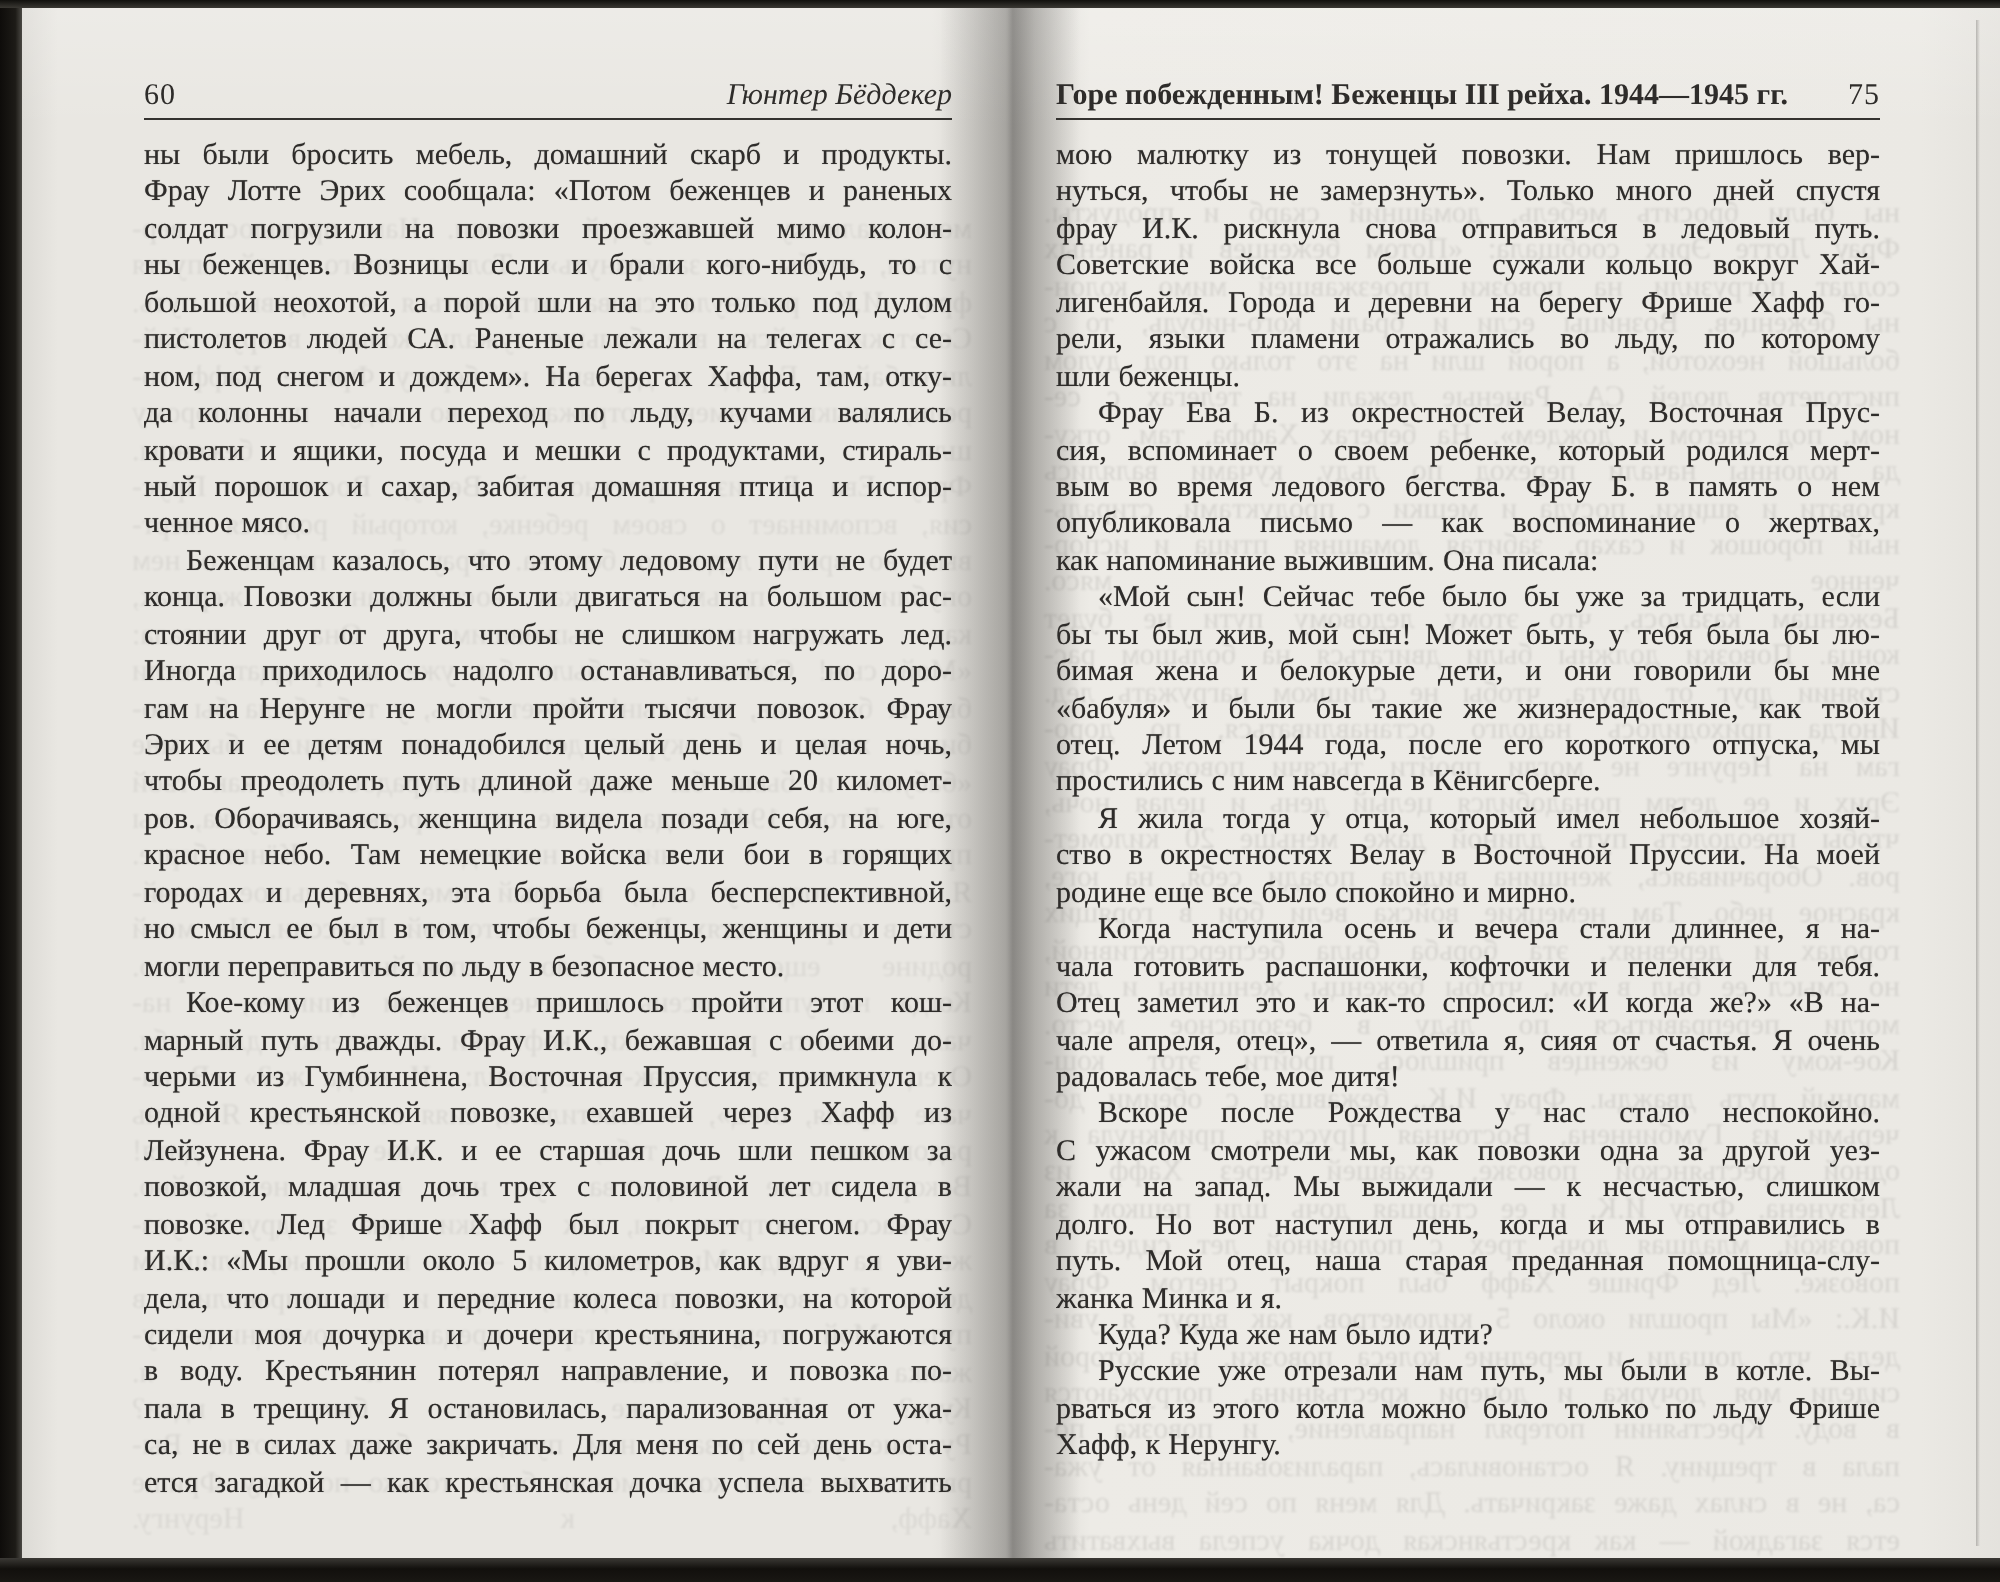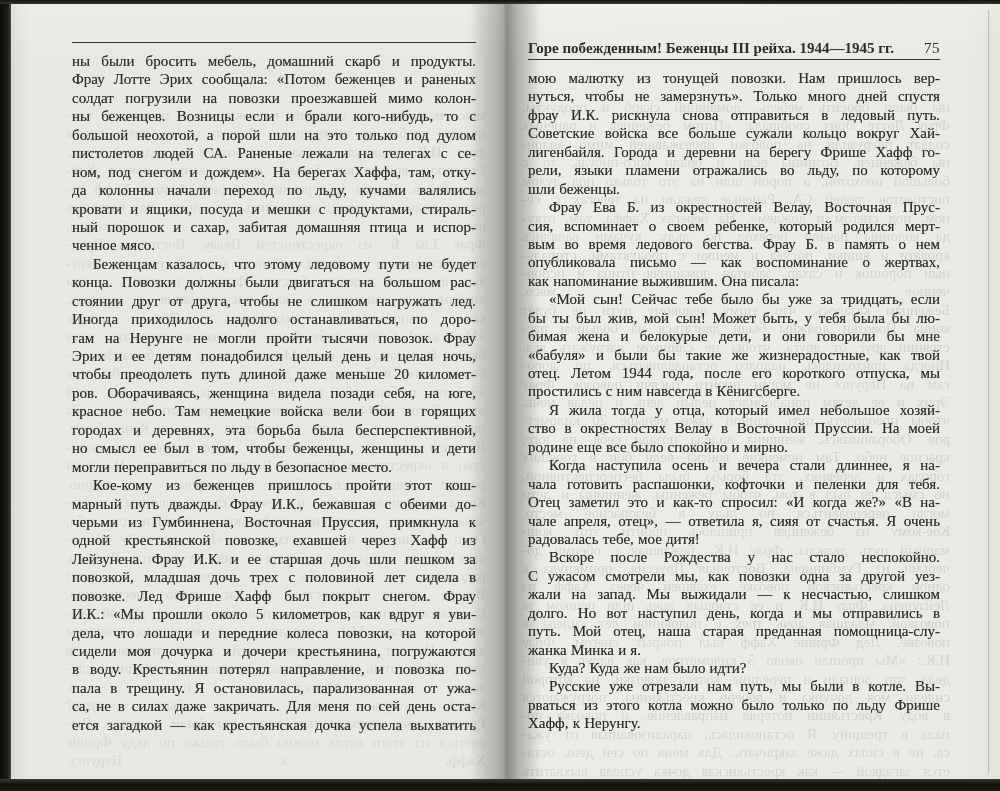--- a/index.html
+++ b/index.html
@@ -105,20 +105,24 @@
         <div class="gline">С ужасом смотрели мы, как повозки одна за другой уез-</div>
         <div class="gline">жали на запад. Мы выжидали — к несчастью, слишком</div>
         <div class="gline">долго. Но вот наступил день, когда и мы отправились в</div>
         <div class="gline">путь. Мой отец, наша старая преданная помощница-слу-</div>
         <div class="gline">жанка Минка и я.</div>
         <div class="gline">Куда? Куда же нам было идти?</div>
         <div class="gline">Русские уже отрезали нам путь, мы были в котле. Вы-</div>
         <div class="gline">рваться из этого котла можно было только по льду Фрише</div>
         <div class="gline">Хафф, к Нерунгу.</div>
       </div>
+    <div class="runhead-row">
+      <span class="pagenum">60</span>
+      <span class="runhead-italic">Гюнтер Бёддекер</span>
+    </div>
     <div class="head-rule"></div>
     <div class="body-text">
         <div class="line">ны были бросить мебель, домашний скарб и продукты.</div>
         <div class="line">Фрау Лотте Эрих сообщала: «Потом беженцев и раненых</div>
         <div class="line">солдат погрузили на повозки проезжавшей мимо колон-</div>
         <div class="line">ны беженцев. Возницы если и брали кого-нибудь, то с</div>
         <div class="line">большой неохотой, а порой шли на это только под дулом</div>
         <div class="line">пистолетов людей СА. Раненые лежали на телегах с се-</div>
         <div class="line">ном, под снегом и дождем». На берегах Хаффа, там, отку-</div>
         <div class="line">да колонны начали переход по льду, кучами валялись</div>

